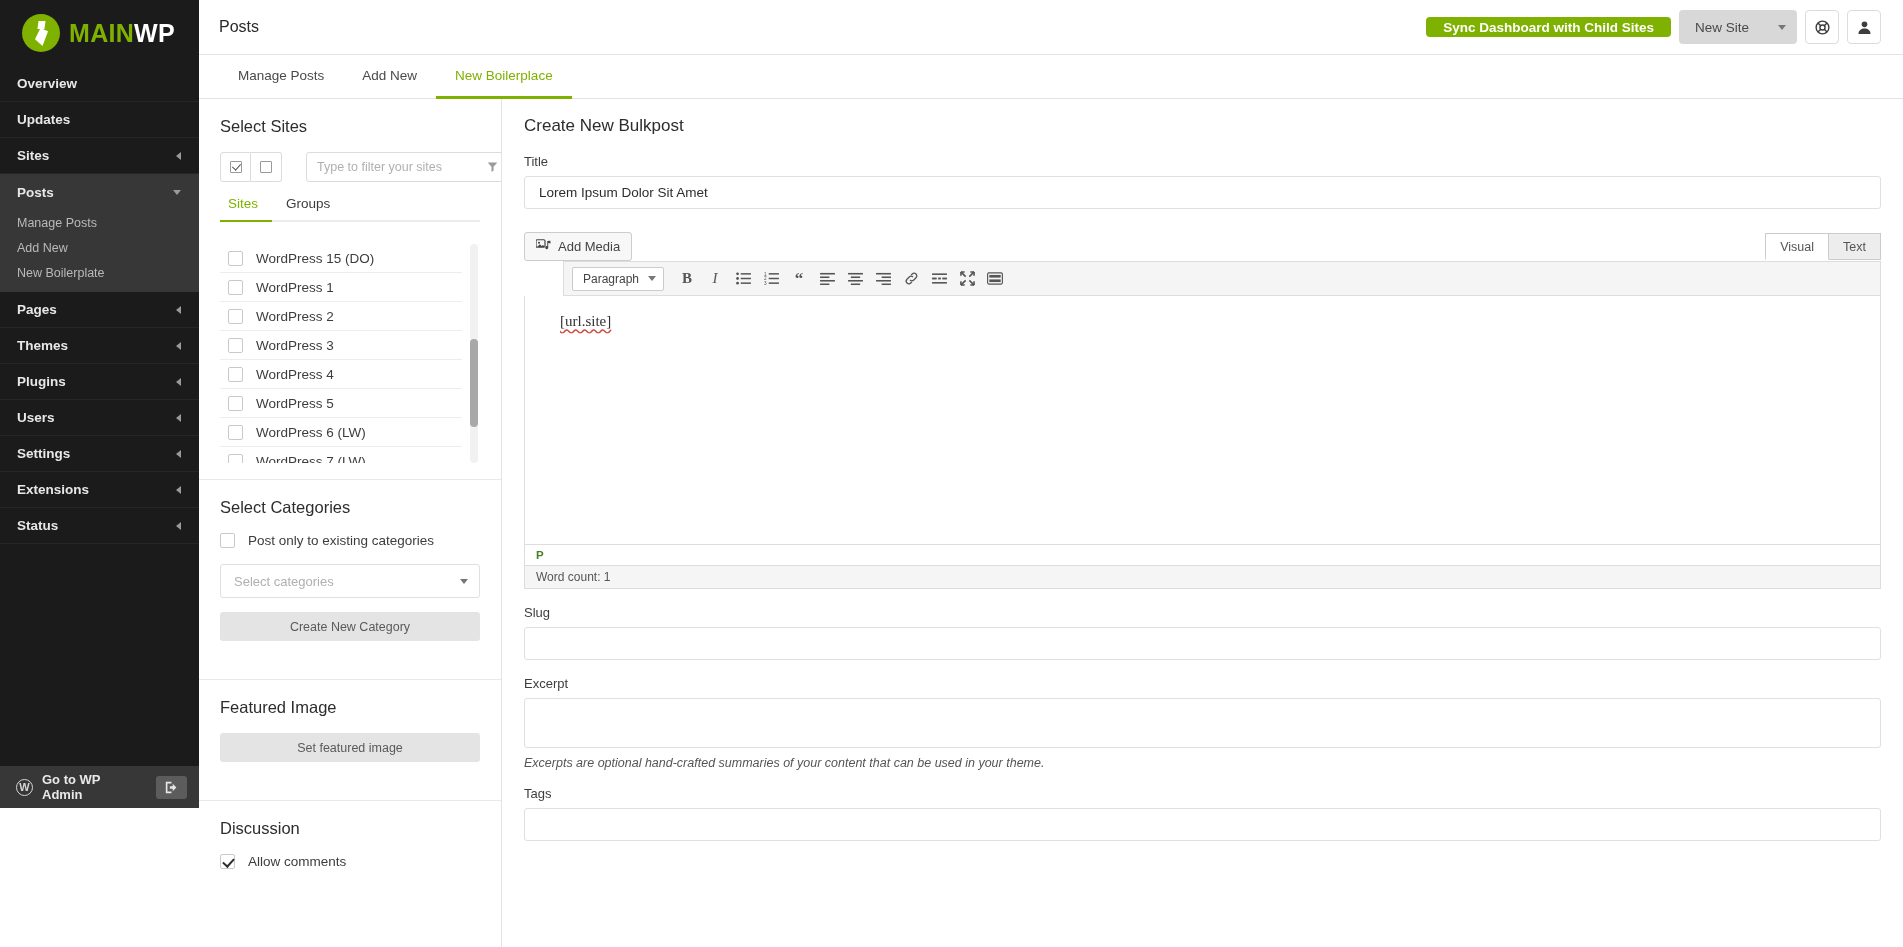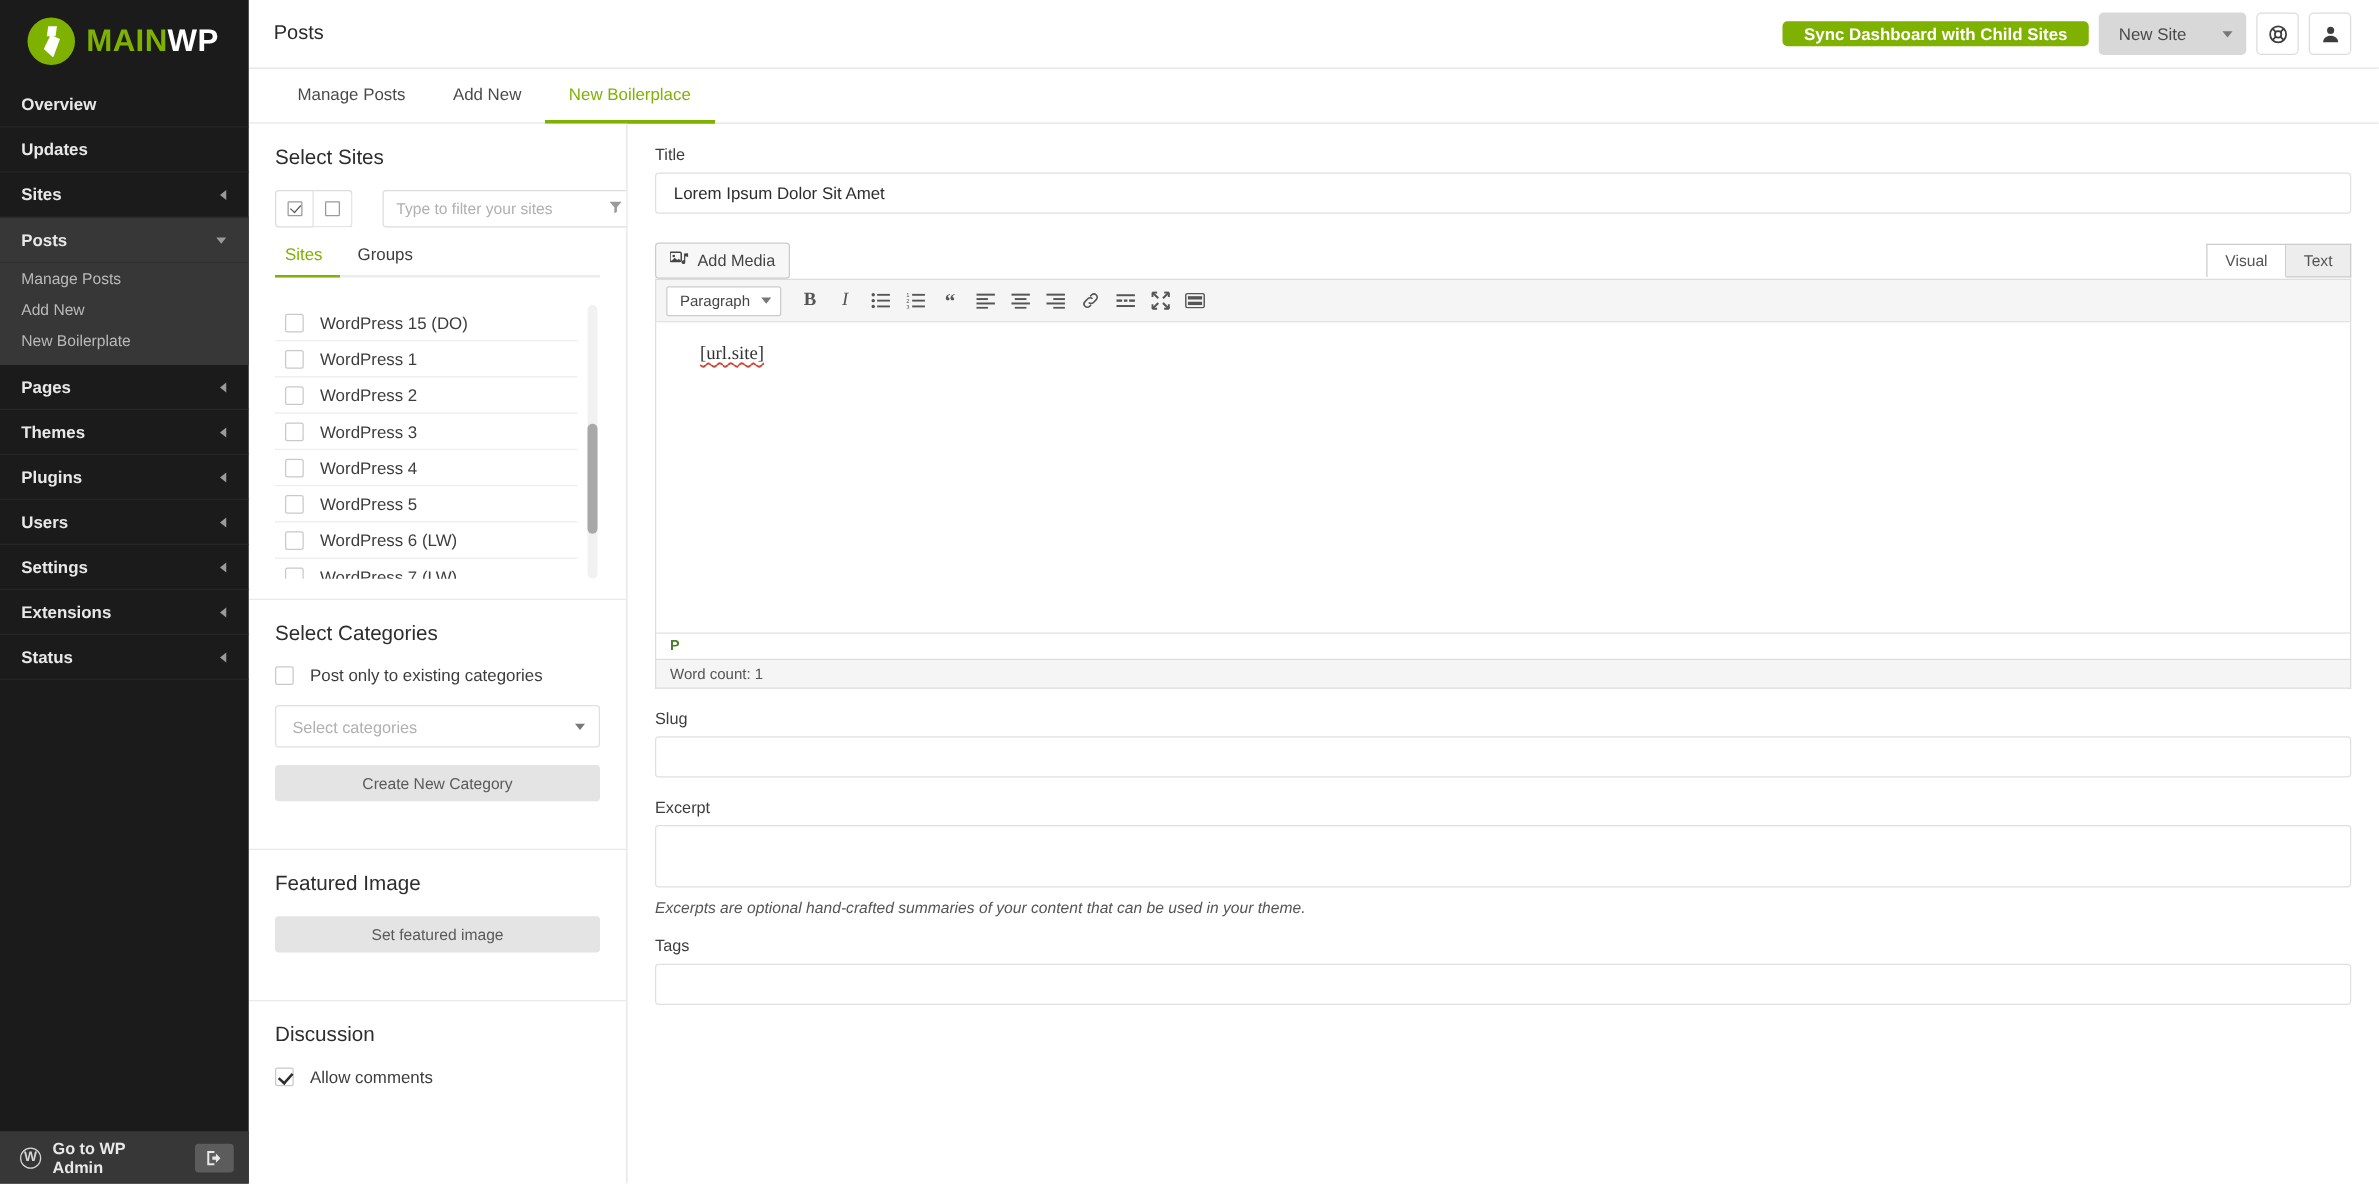--- a/index.html
+++ b/index.html
@@ -5,21 +5,21 @@
   * { box-sizing: border-box; margin: 0; padding: 0; }
   html, body {
     width: 1903px; height: 947px;
     font-family: "Liberation Sans", sans-serif;
     background: #fff; overflow: hidden;
   }
   body { display: flex; }
 
   
   .sidebar {
-    width: 199px; height: 947px; background: #1b1b1b;
+    width: 199px; height: 808px; background: #1b1b1b;
     position: relative; flex-shrink: 0;
     display: flex; flex-direction: column;
   }
   .brand {
     height: 66px; display: flex; align-items: center;
     padding-left: 22px; gap: 9px;
   }
   .brand-logo {
     width: 38px; height: 38px; border-radius: 50%;
     background: #7fb100; position: relative; flex-shrink: 0;
@@ -240,21 +240,21 @@
   .vt-btn {
     height: 27px; border: 1px solid #ccc; background: #ededed;
     padding: 0 14px; font-size: 12.5px; color: #555; cursor: pointer;
     display: flex; align-items: center;
   }
   .vt-btn.active { background: #fff; border-bottom-color: #fff; }
   .vt-btn + .vt-btn { border-left: none; }
 
   .mce-toolbar {
     border: 1px solid #ddd; background: #f5f5f5; height: 35px;
-    display: flex; align-items: center; gap: 2px; padding: 16px 8px;
+    display: flex; align-items: center; gap: 2px; padding: 16px 8px; margin-left: 39px;
   }
   .para-sel {
     height: 24px; background: #fff; border: 1px solid #ccc; border-radius: 2px;
     display: flex; align-items: center; justify-content: space-between;
     padding: 0 7px 0 10px; width: 92px; font-size: 12px; color: #444;
     margin-right: 8px; cursor: pointer;
   }
   .tb-btn {
     width: 26px; height: 26px; display: flex; align-items: center;
     justify-content: center; cursor: pointer; color: #555;
@@ -506,20 +506,21 @@
       <div class="panel-sec bordered">
         <div class="panel-h">Discussion</div>
         <div class="check-line">
           <span class="box checked"></span>
           <span class="check-label">Allow comments</span>
         </div>
       </div>
     </div>
 
     <div class="editor">
+      <div class="editor-h">Create New Bulkpost</div>
 
       <div class="fld-label">Title</div>
       <input class="txt-input" value="Lorem Ipsum Dolor Sit Amet" style="">
 
       <div class="media-row">
         <div class="add-media">
           <span>
             <svg width="15" height="14" viewBox="0 0 20 18" fill="#444">
               <rect x="0" y="2" width="12" height="10" rx="1.6" fill="none" stroke="#444" stroke-width="1.6"></rect>
               <circle cx="4" cy="6" r="1.4"></circle>

